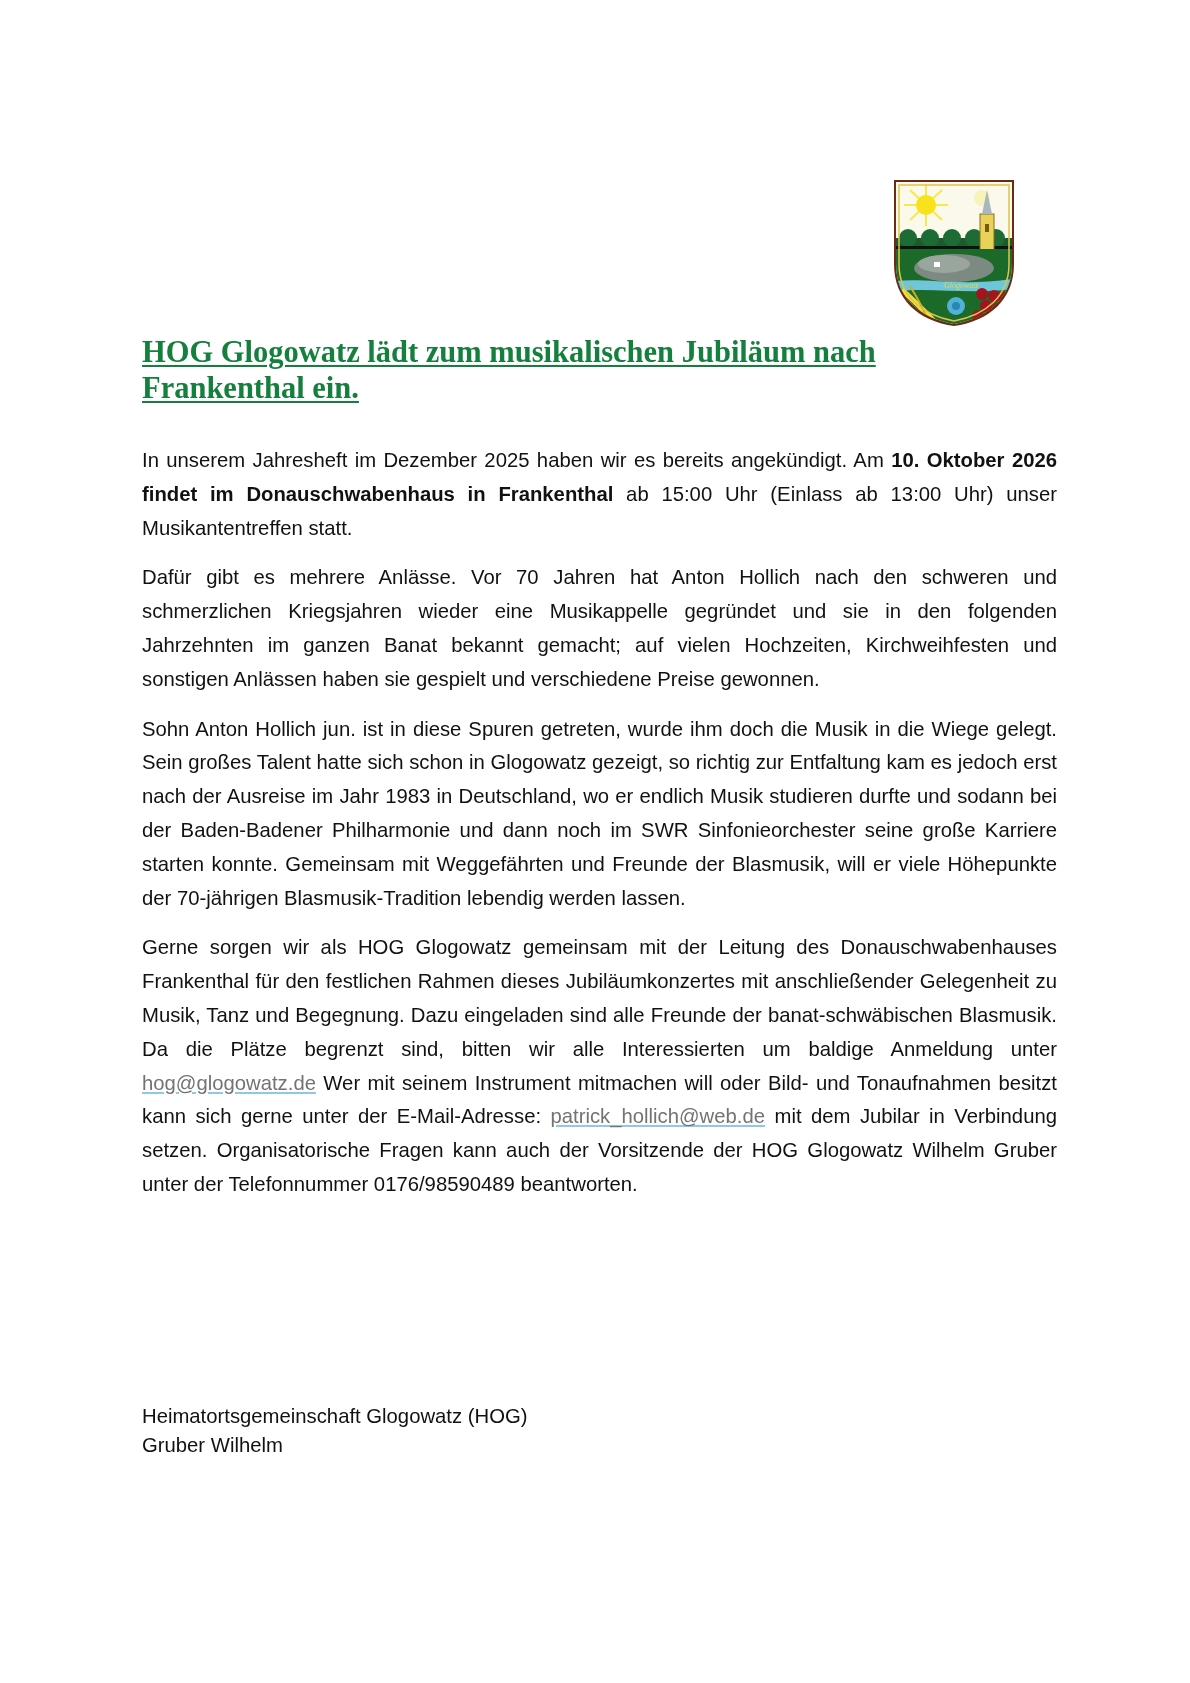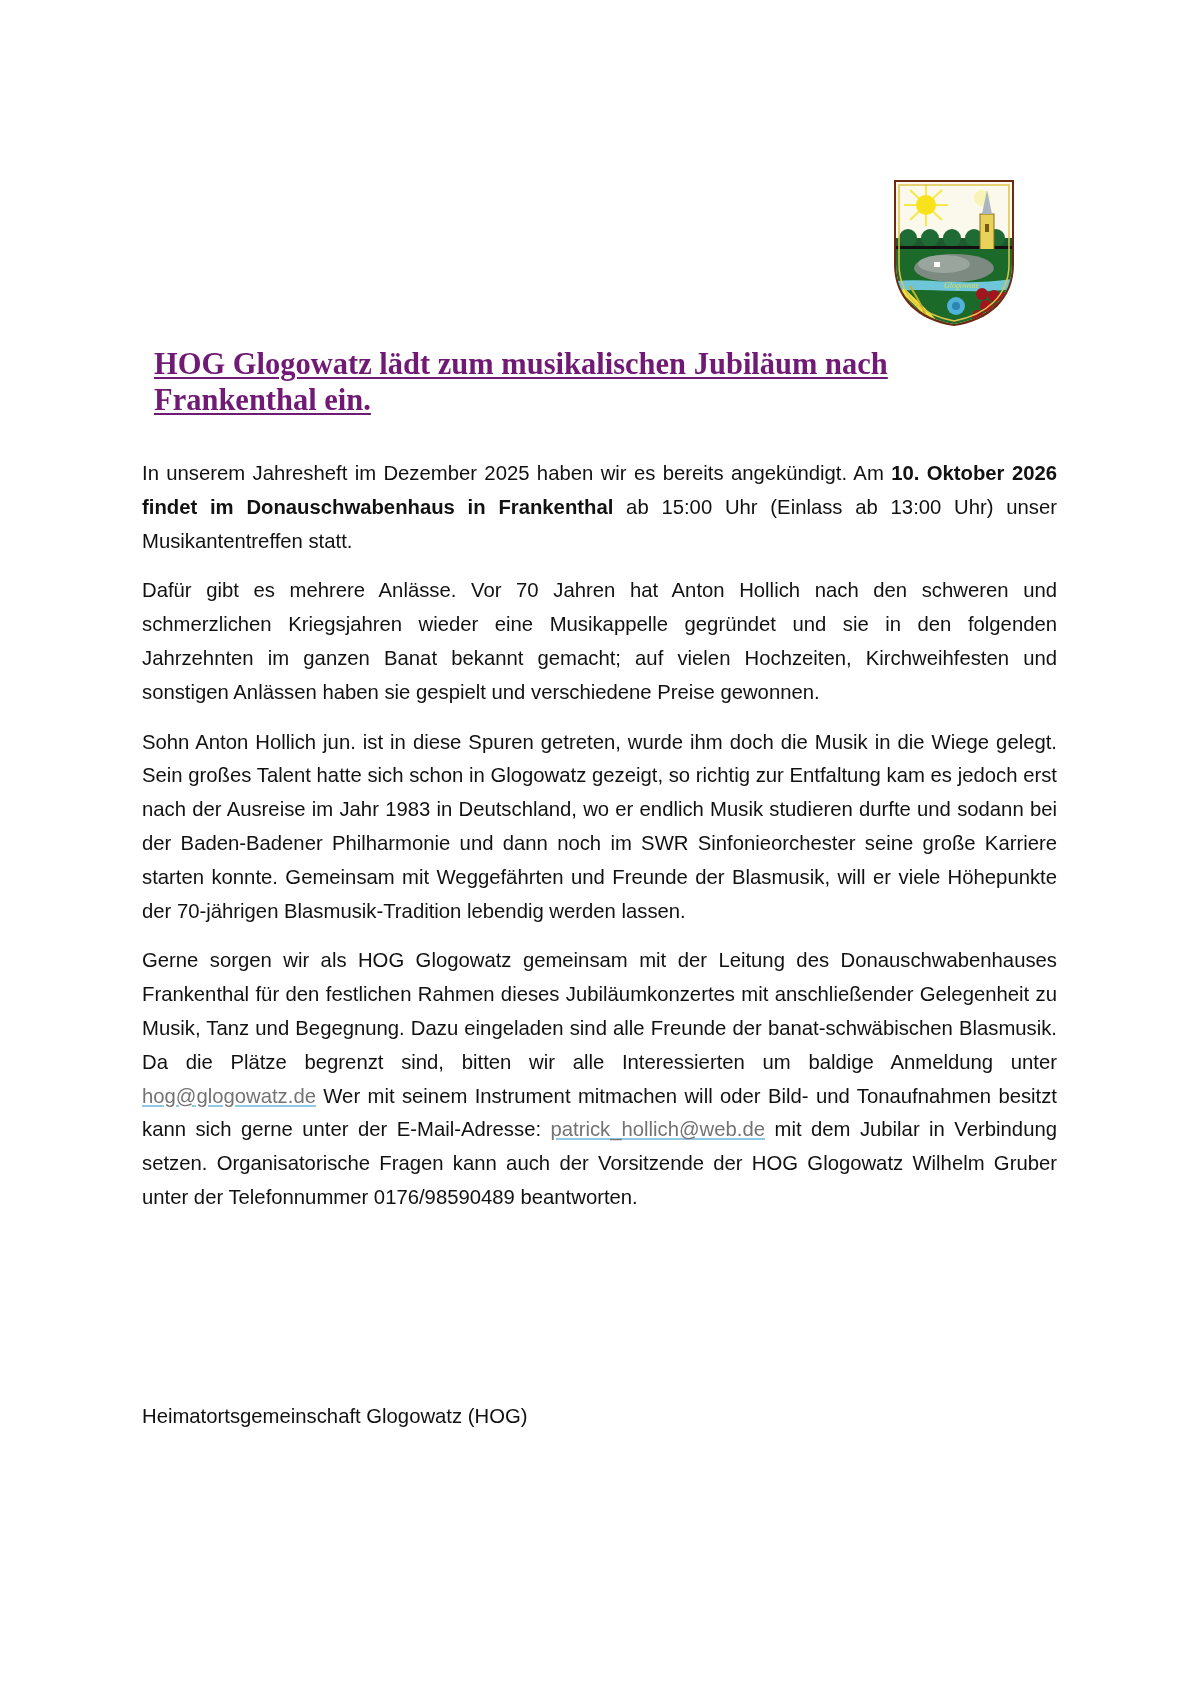--- a/index.html
+++ b/index.html
@@ -2,28 +2,28 @@
 <html><head>
 <meta charset="utf-8">
 <style>
   html, body { margin: 0; padding: 0; background: #ffffff; }
   body { width: 1190px; height: 1683px; position: relative; overflow: hidden; color: #111; }
   .crest { position: absolute; left: 890px; top: 176px; width: 128px; height: 152px; }
   .title {
     position: absolute; left: 142px; top: 334px; width: 820px;
     font-family: "Liberation Serif", serif; font-weight: bold; font-size: 30.5px;
     line-height: 36px; text-decoration: underline; text-decoration-thickness: 2px;
-    text-underline-offset: 3px; margin: 12px; color: #701a75;
+    text-underline-offset: 3px; margin: 0; color: #15803d;
   }
   .body {
     position: absolute; left: 142px; top: 441px; width: 915px;
     font-family: "Liberation Sans", sans-serif; font-size: 20.3px; line-height: 33.8px;
     color: #111;
   }
-  .body p { margin: 16px 0 16px 0; text-align: justify; }
+  .body p { margin: 3px 0 16px 0; text-align: justify; }
   .body b { font-weight: bold; }
   .link { color: #737373; text-decoration: underline; text-decoration-color: #8fc9e6; cursor: pointer; }
   .sig { position: absolute; left: 142px; top: 1402px; font-family: "Liberation Sans", sans-serif; font-size: 20.3px; line-height: 29px; color: #111; }
 </style>
 </head>
 <body>
 
 <div class="crest">
   <svg width="128" height="152" viewBox="0 0 128 152">
     <defs>
@@ -95,13 +95,14 @@
   </p>
   <p> Dafür gibt es mehrere Anlässe. Vor 70 Jahren hat Anton Hollich nach den schweren und schmerzlichen Kriegsjahren wieder eine Musikappelle gegründet und sie in den folgenden Jahrzehnten im ganzen Banat bekannt gemacht; auf vielen Hochzeiten, Kirchweihfesten und sonstigen Anlässen haben sie gespielt und verschiedene Preise gewonnen.</p>
   <p>Sohn Anton Hollich jun. ist in diese Spuren getreten, wurde ihm doch die Musik in die Wiege gelegt. Sein großes Talent hatte sich schon in Glogowatz gezeigt, so richtig zur Entfaltung kam es jedoch erst nach der Ausreise im Jahr 1983 in Deutschland, wo er endlich Musik studieren durfte und sodann bei der Baden-Badener Philharmonie und dann noch im SWR Sinfonieorchester seine große Karriere starten konnte. Gemeinsam mit Weggefährten und Freunde der Blasmusik, will er viele Höhepunkte der 70-jährigen Blasmusik-Tradition lebendig werden lassen.</p>
   <p>
     <span> Gerne sorgen wir als HOG Glogowatz gemeinsam mit der Leitung des Donauschwabenhauses Frankenthal für den festlichen Rahmen dieses Jubiläumkonzertes mit anschließender Gelegenheit zu Musik, Tanz und Begegnung. Dazu eingeladen sind alle Freunde der banat-schwäbischen Blasmusik. Da die Plätze begrenzt sind, bitten wir alle Interessierten um baldige Anmeldung unter </span><a class="link">hog@glogowatz.de</a><span> Wer mit seinem Instrument mitmachen will oder Bild- und Tonaufnahmen besitzt kann sich gerne unter der E-Mail-Adresse: </span><a class="link">patrick_hollich@web.de</a><span> mit dem Jubilar in Verbindung setzen. Organisatorische Fragen kann auch der Vorsitzende der HOG Glogowatz Wilhelm Gruber unter der Telefonnummer 0176/98590489 beantworten.</span>
   </p>
 </div>
 
 <div class="sig">
   <div>Heimatortsgemeinschaft Glogowatz  (HOG)</div>
+  <div>Gruber Wilhelm</div>
 </div>
 
 </body></html>

